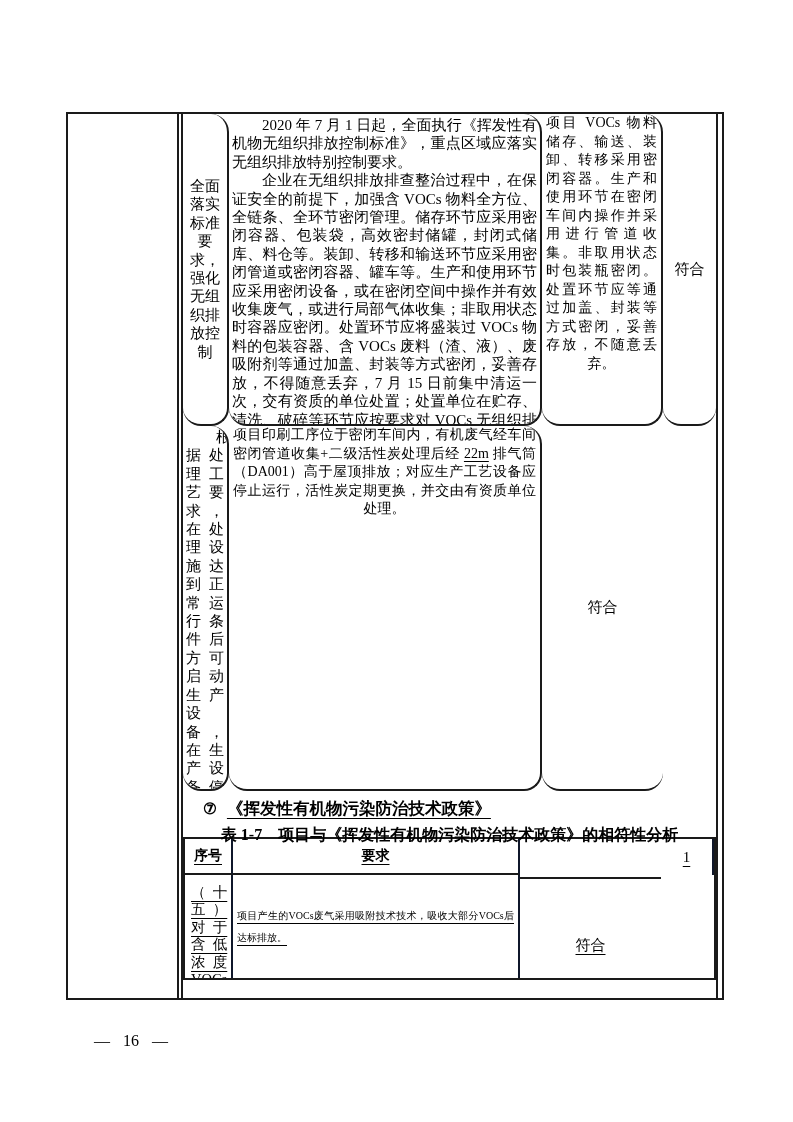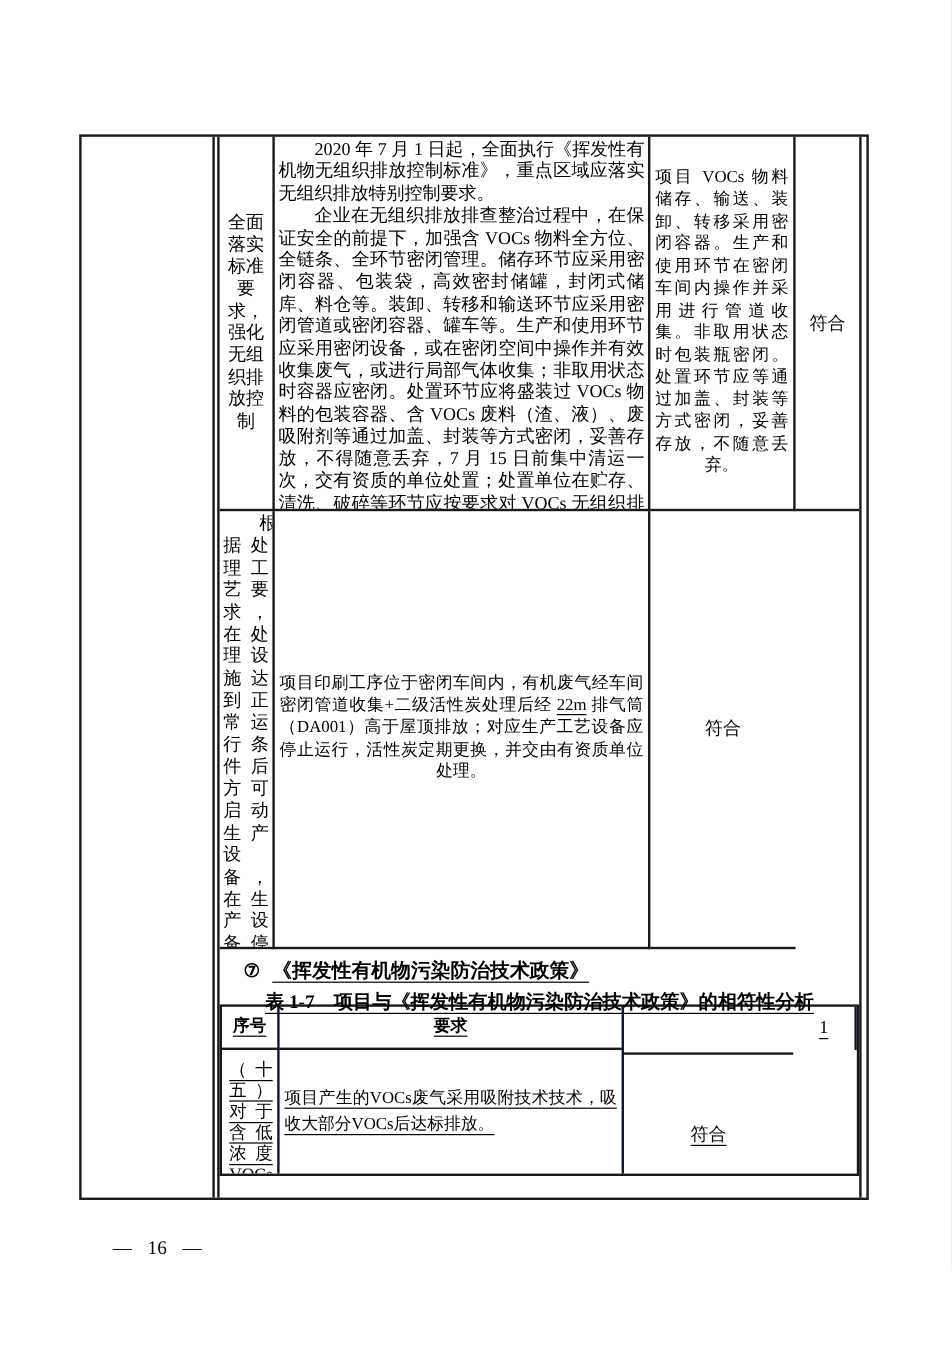--- a/index.html
+++ b/index.html
@@ -33,41 +33,42 @@
     display:grid;
     grid-template-columns:46px 313px 121px 53px;
     grid-template-rows:312px 365px;
     width:533px;
   }
   .ut-cell{
     border-right:2px solid #1a1a1a;
     border-bottom:2px solid #1a1a1a;
     box-sizing:border-box;
     overflow:hidden;
+    border-radius:18px;
   }
   .ut-cell.col-last{border-right:none;}
   .label-cell{
     display:flex;align-items:center;justify-content:center;
     text-align:center;
     font-size:15px;line-height:18.4px;
     padding:0 1px;
     line-break:loose;
   }
   .req-cell{
     font-size:15px;line-height:18.4px;
     padding:2px 3px 0 3px;
   }
   .req-cell p{
     margin:0;
     text-indent:2em;
     text-align:justify;
     text-justify:inter-ideograph;
   }
   .sit-cell{
-    display:flex;align-items:center;
+    display:flex;align-items:flex-start;
     font-size:14px;line-height:18.5px;
     padding:0 4px;
   }
   .sit-cell .sit-text{
     width:100%;
     text-align:justify;
     text-align-last:center;
     text-justify:inter-ideograph;
   }
   .comp-cell{
@@ -85,21 +86,21 @@
   .section-heading .marker{
     font-weight:bold;margin-right:10px;font-size:15.5px;
   }
   .section-heading .heading-text{
     text-decoration:underline;text-underline-offset:4px;
   }
   .table-title{
     text-align:center;
     font-weight:bold;font-size:16px;line-height:28px;
   }
-  .table-title span{text-decoration:underline;text-underline-offset:4px;}
+  .table-title span{text-underline-offset:4px;}
   
   .policy-table{
     display:grid;
     grid-template-columns:48px 287px 141px 53px;
     grid-template-rows:36px 103px;
     width:533px;box-sizing:border-box;
     border:2px solid #1a1a1a;
   }
   .pt-cell{
     border-right:2px solid #0f172a;
@@ -116,21 +117,21 @@
   .pt-header span,.pt-body span{
     text-decoration:underline;text-underline-offset:3.5px;text-decoration-thickness:1px;
   }
   .pt-req{
     align-items:flex-start;justify-content:flex-start;
     font-size:14.5px;line-height:17.4px;
     padding:9px 4px 0 6px;
   }
   .pt-req span{display:block;text-align:justify;text-justify:inter-ideograph;}
   .pt-sit{
-    font-size:14px;line-height:22px;
+    font-size:10px;line-height:22px;
     padding:0 4px;
     font-family:Liberation Serif, serif;
   }
   .pt-sit span{display:block;width:100%;text-align:justify;text-justify:inter-ideograph;}
   .pt-no span,.pt-comp span{font-size:15px;}
   
   .footer{
     position:absolute;left:94px;top:1030px;
     font-size:16px;line-height:22px;
     display:flex;align-items:center;gap:13px;

